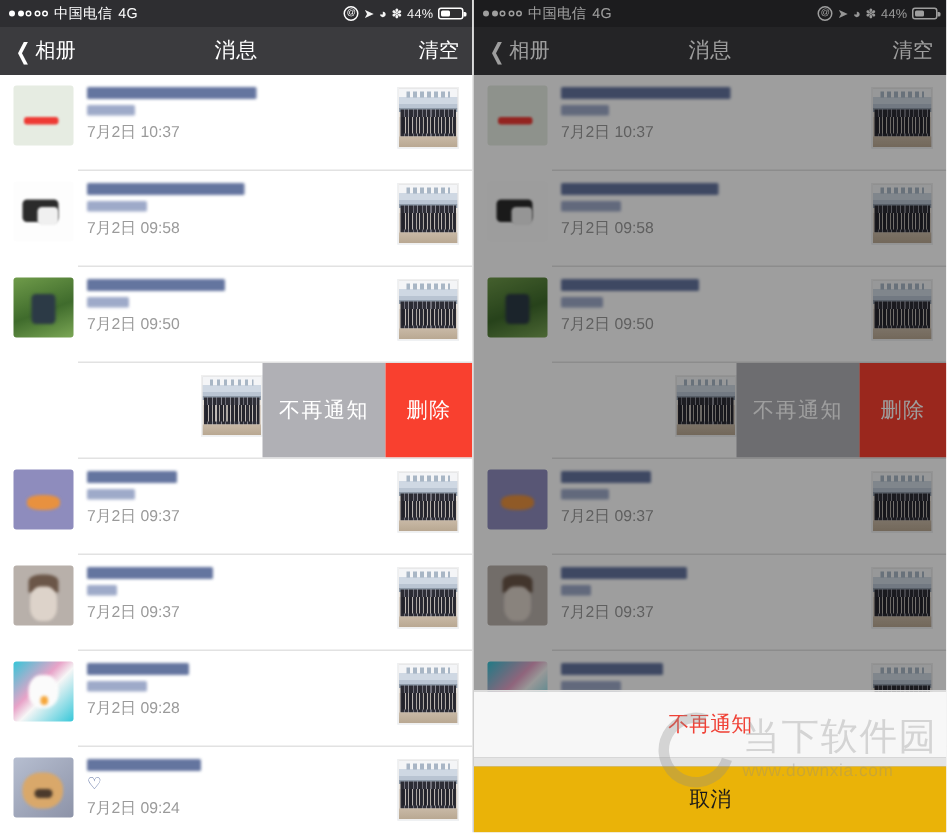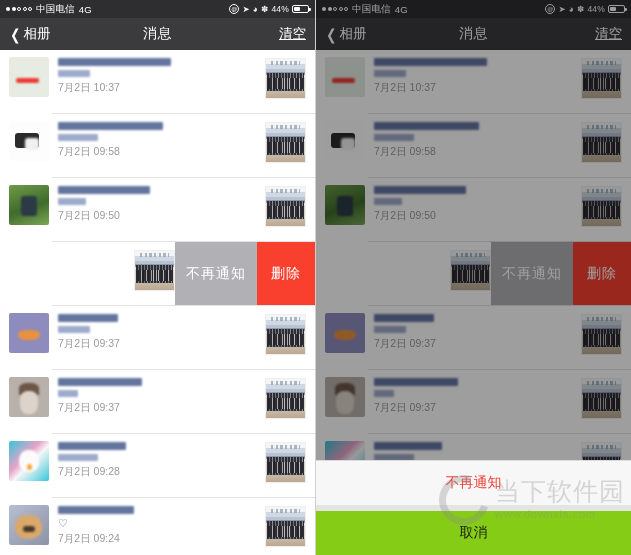--- a/index.html
+++ b/index.html
@@ -28,21 +28,21 @@
   .batt:after{content:"";position:absolute;right:-3px;top:2.3px;width:1.6px;height:3px;
               background:#fff;border-radius:0 1px 1px 0;}
 
   
   .navbar{height:32px;background:#3b3b3e;color:#fff;display:flex;align-items:center;
           position:relative;box-sizing:border-box;padding:0 9px;}
   .nav-back{display:flex;align-items:center;gap:2px;font-size:13.5px;cursor:pointer;}
   .chev{font-size:15px;line-height:1;font-weight:300;transform:scaleX(.8);}
   .nav-title{position:absolute;left:0;right:0;text-align:center;font-size:14px;
              pointer-events:none;letter-spacing:.5px;}
-  .nav-right{margin-left:auto;font-size:13.5px;cursor:pointer;z-index:2;text-decoration:underline;}
+  .nav-right{margin-left:auto;font-size:13.5px;cursor:pointer;z-index:2;}
 
   
   .list{position:relative;background:#fff;}
   .row{height:64px;display:flex;align-items:flex-start;padding:7px 9px 0 9px;
        box-sizing:border-box;position:relative;background:#fff;}
   .row:after{content:"";position:absolute;left:52px;right:0;bottom:0;height:1px;background:#e2e2e2;}
   .avatar{width:40px;height:40px;flex:0 0 40px;border-radius:2px;margin-right:9px;
           background-size:cover;position:relative;overflow:hidden;}
   .body{flex:1;min-width:0;padding-top:1px;}
   .blurline{height:8px;border-radius:1px;margin-bottom:4px;
@@ -88,21 +88,21 @@
   
   .dim{position:absolute;left:0;right:0;top:0;bottom:0;background:rgba(0,0,0,.38);z-index:5;}
   .sheet{position:absolute;left:0;right:0;bottom:0;z-index:6;
          font-family:"Liberation Sans","DejaVu Sans",sans-serif;}
   .sheet-msg{background:#f7f7f7;padding:14px 24px 12px;text-align:center;
              font-size:11.5px;color:#8a8a8a;line-height:17px;}
   .sheet-sep{height:1px;background:#dcdcdc;}
   .sheet-btn{background:#f7f7f7;text-align:center;font-size:14px;padding:13px 0;cursor:pointer;}
   .sheet-btn.danger{color:#f04136;}
   .sheet-gap{height:6px;background:#e4e4e4;}
-  .sheet-btn.cancel{color:#1a1a1a;background:#84cc16;}
+  .sheet-btn.cancel{color:#1a1a1a;background:#eab308;}
 
   
   .watermark{position:absolute;right:6px;bottom:30px;z-index:9;display:flex;
              align-items:center;gap:6px;pointer-events:none;opacity:.32;}
   .wm-o{width:50px;height:50px;border-radius:50%;border:7px solid #8d8d8d;
         box-sizing:border-box;border-right-color:transparent;transform:rotate(-28deg);}
   .wm-text{display:flex;flex-direction:column;line-height:1;}
   .wm-cn{font-size:25px;color:#8d8d8d;letter-spacing:1px;}
   .wm-url{font-size:11.5px;color:#8d8d8d;margin-top:5px;letter-spacing:.4px;}
 </style>

